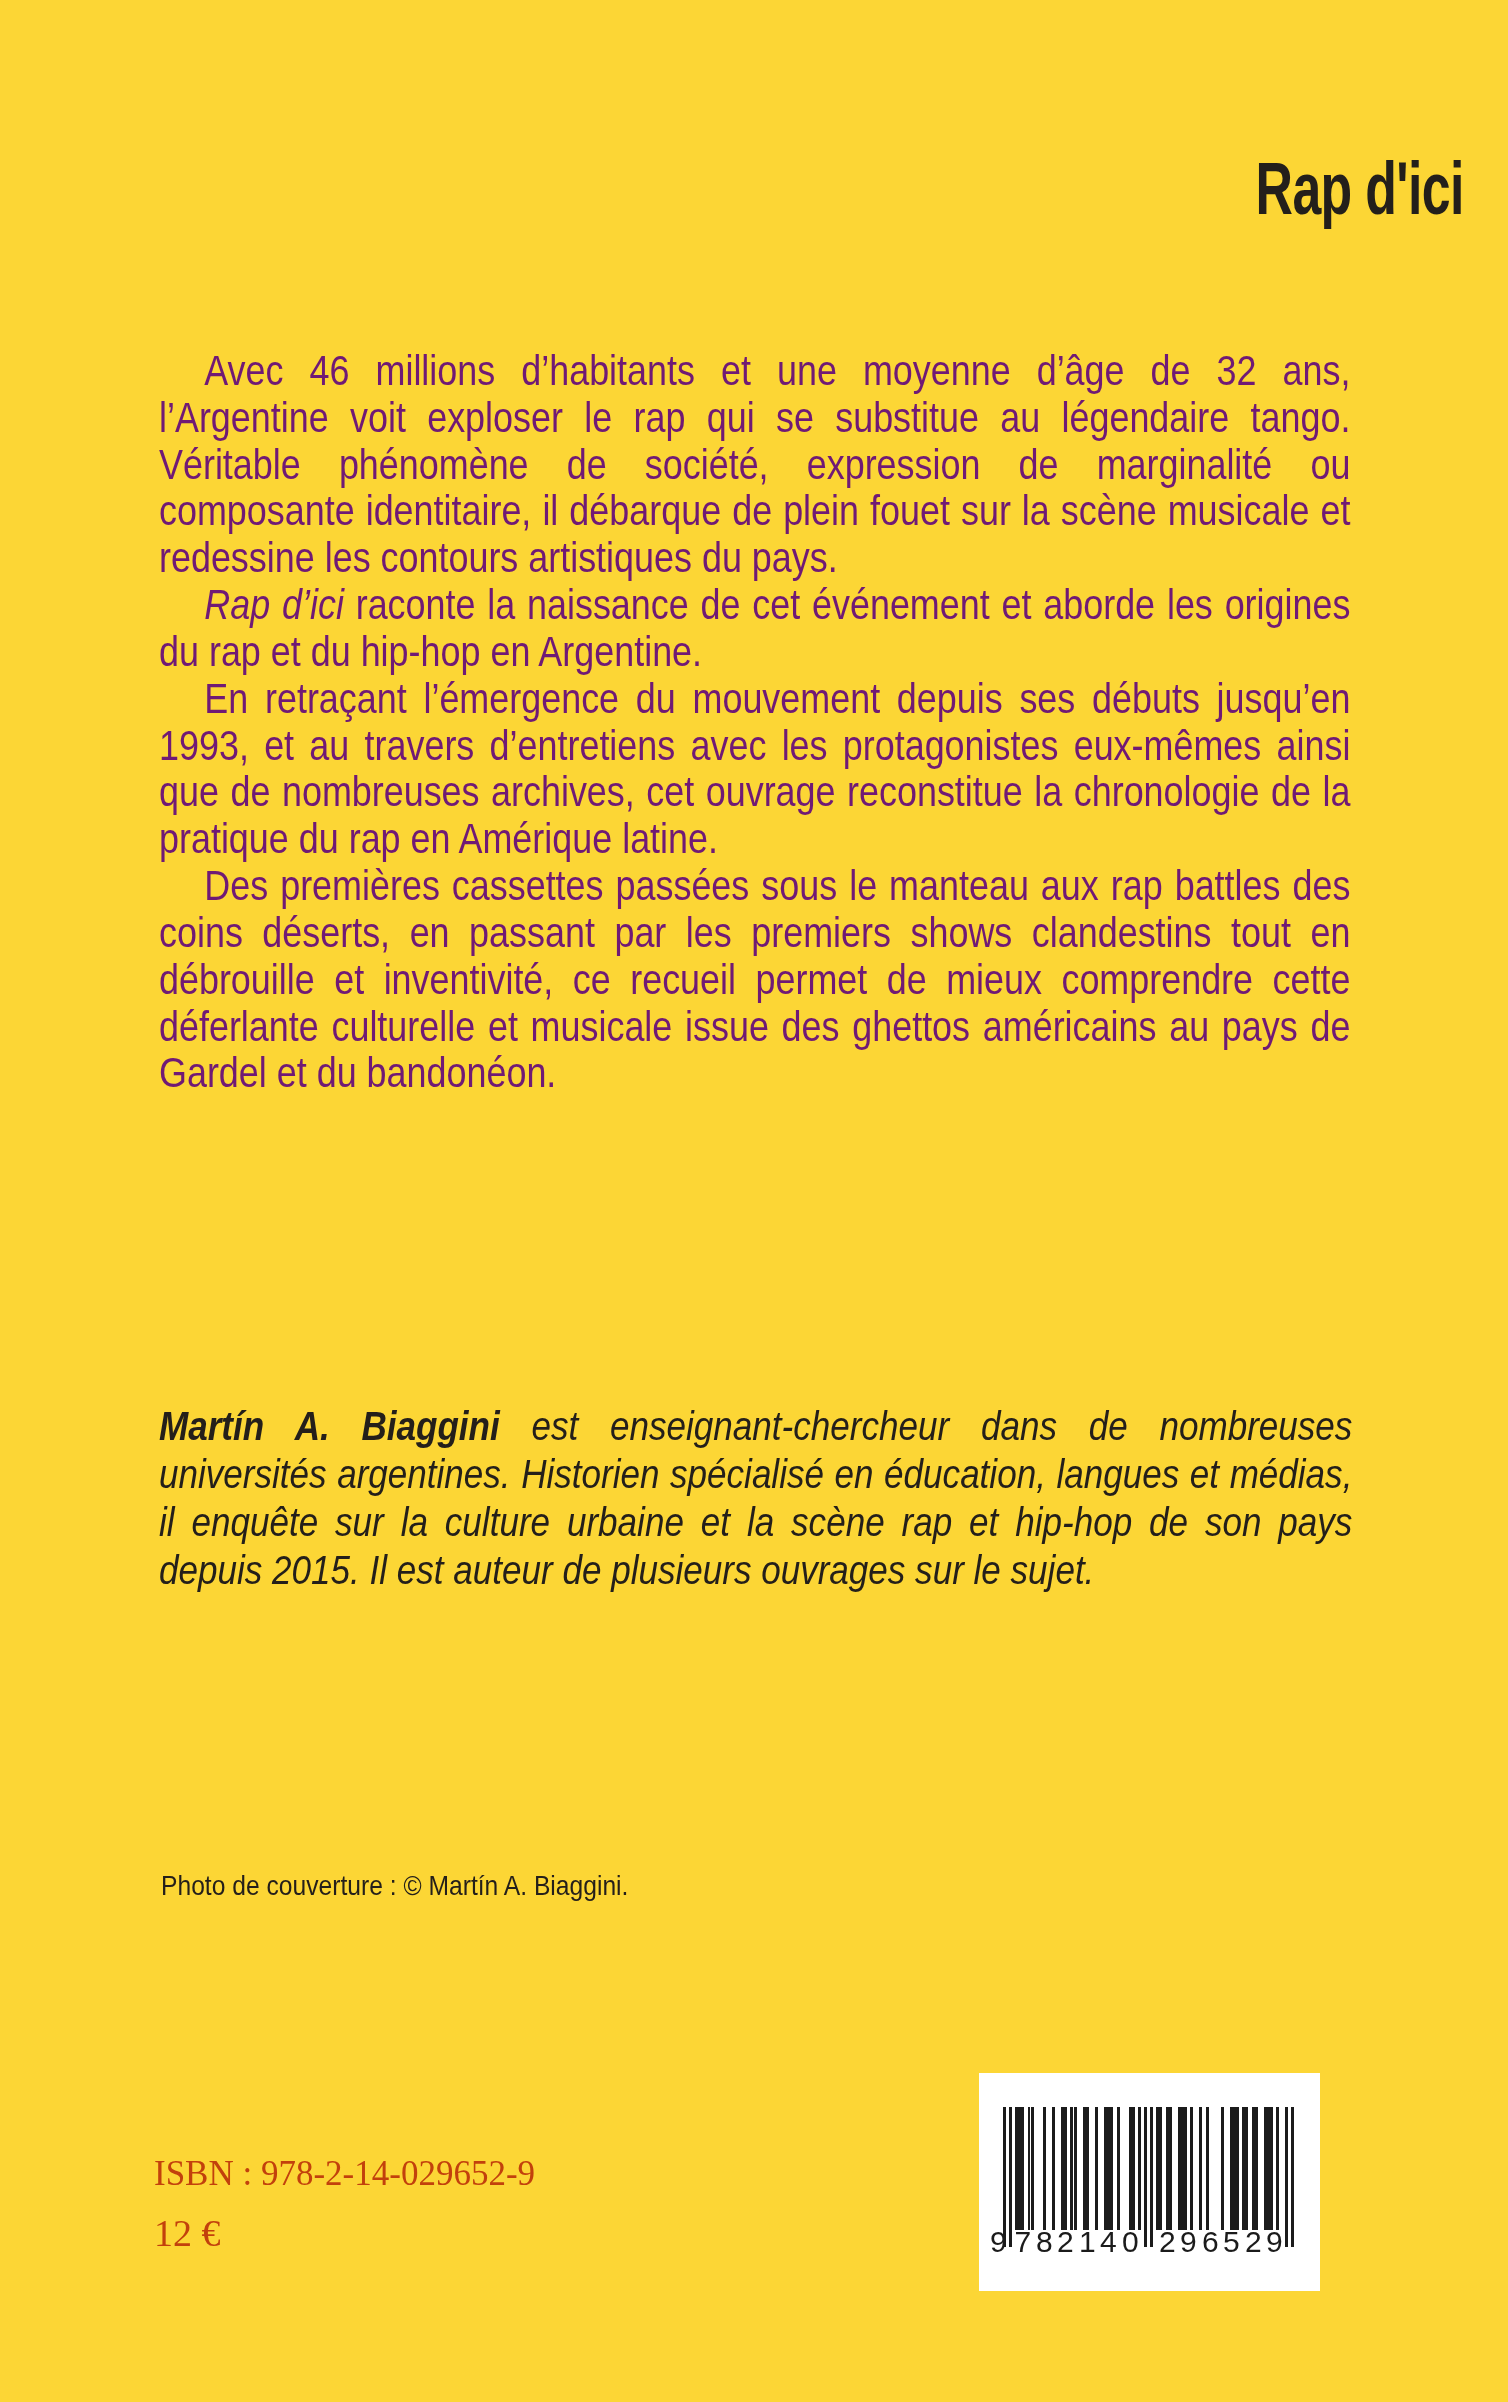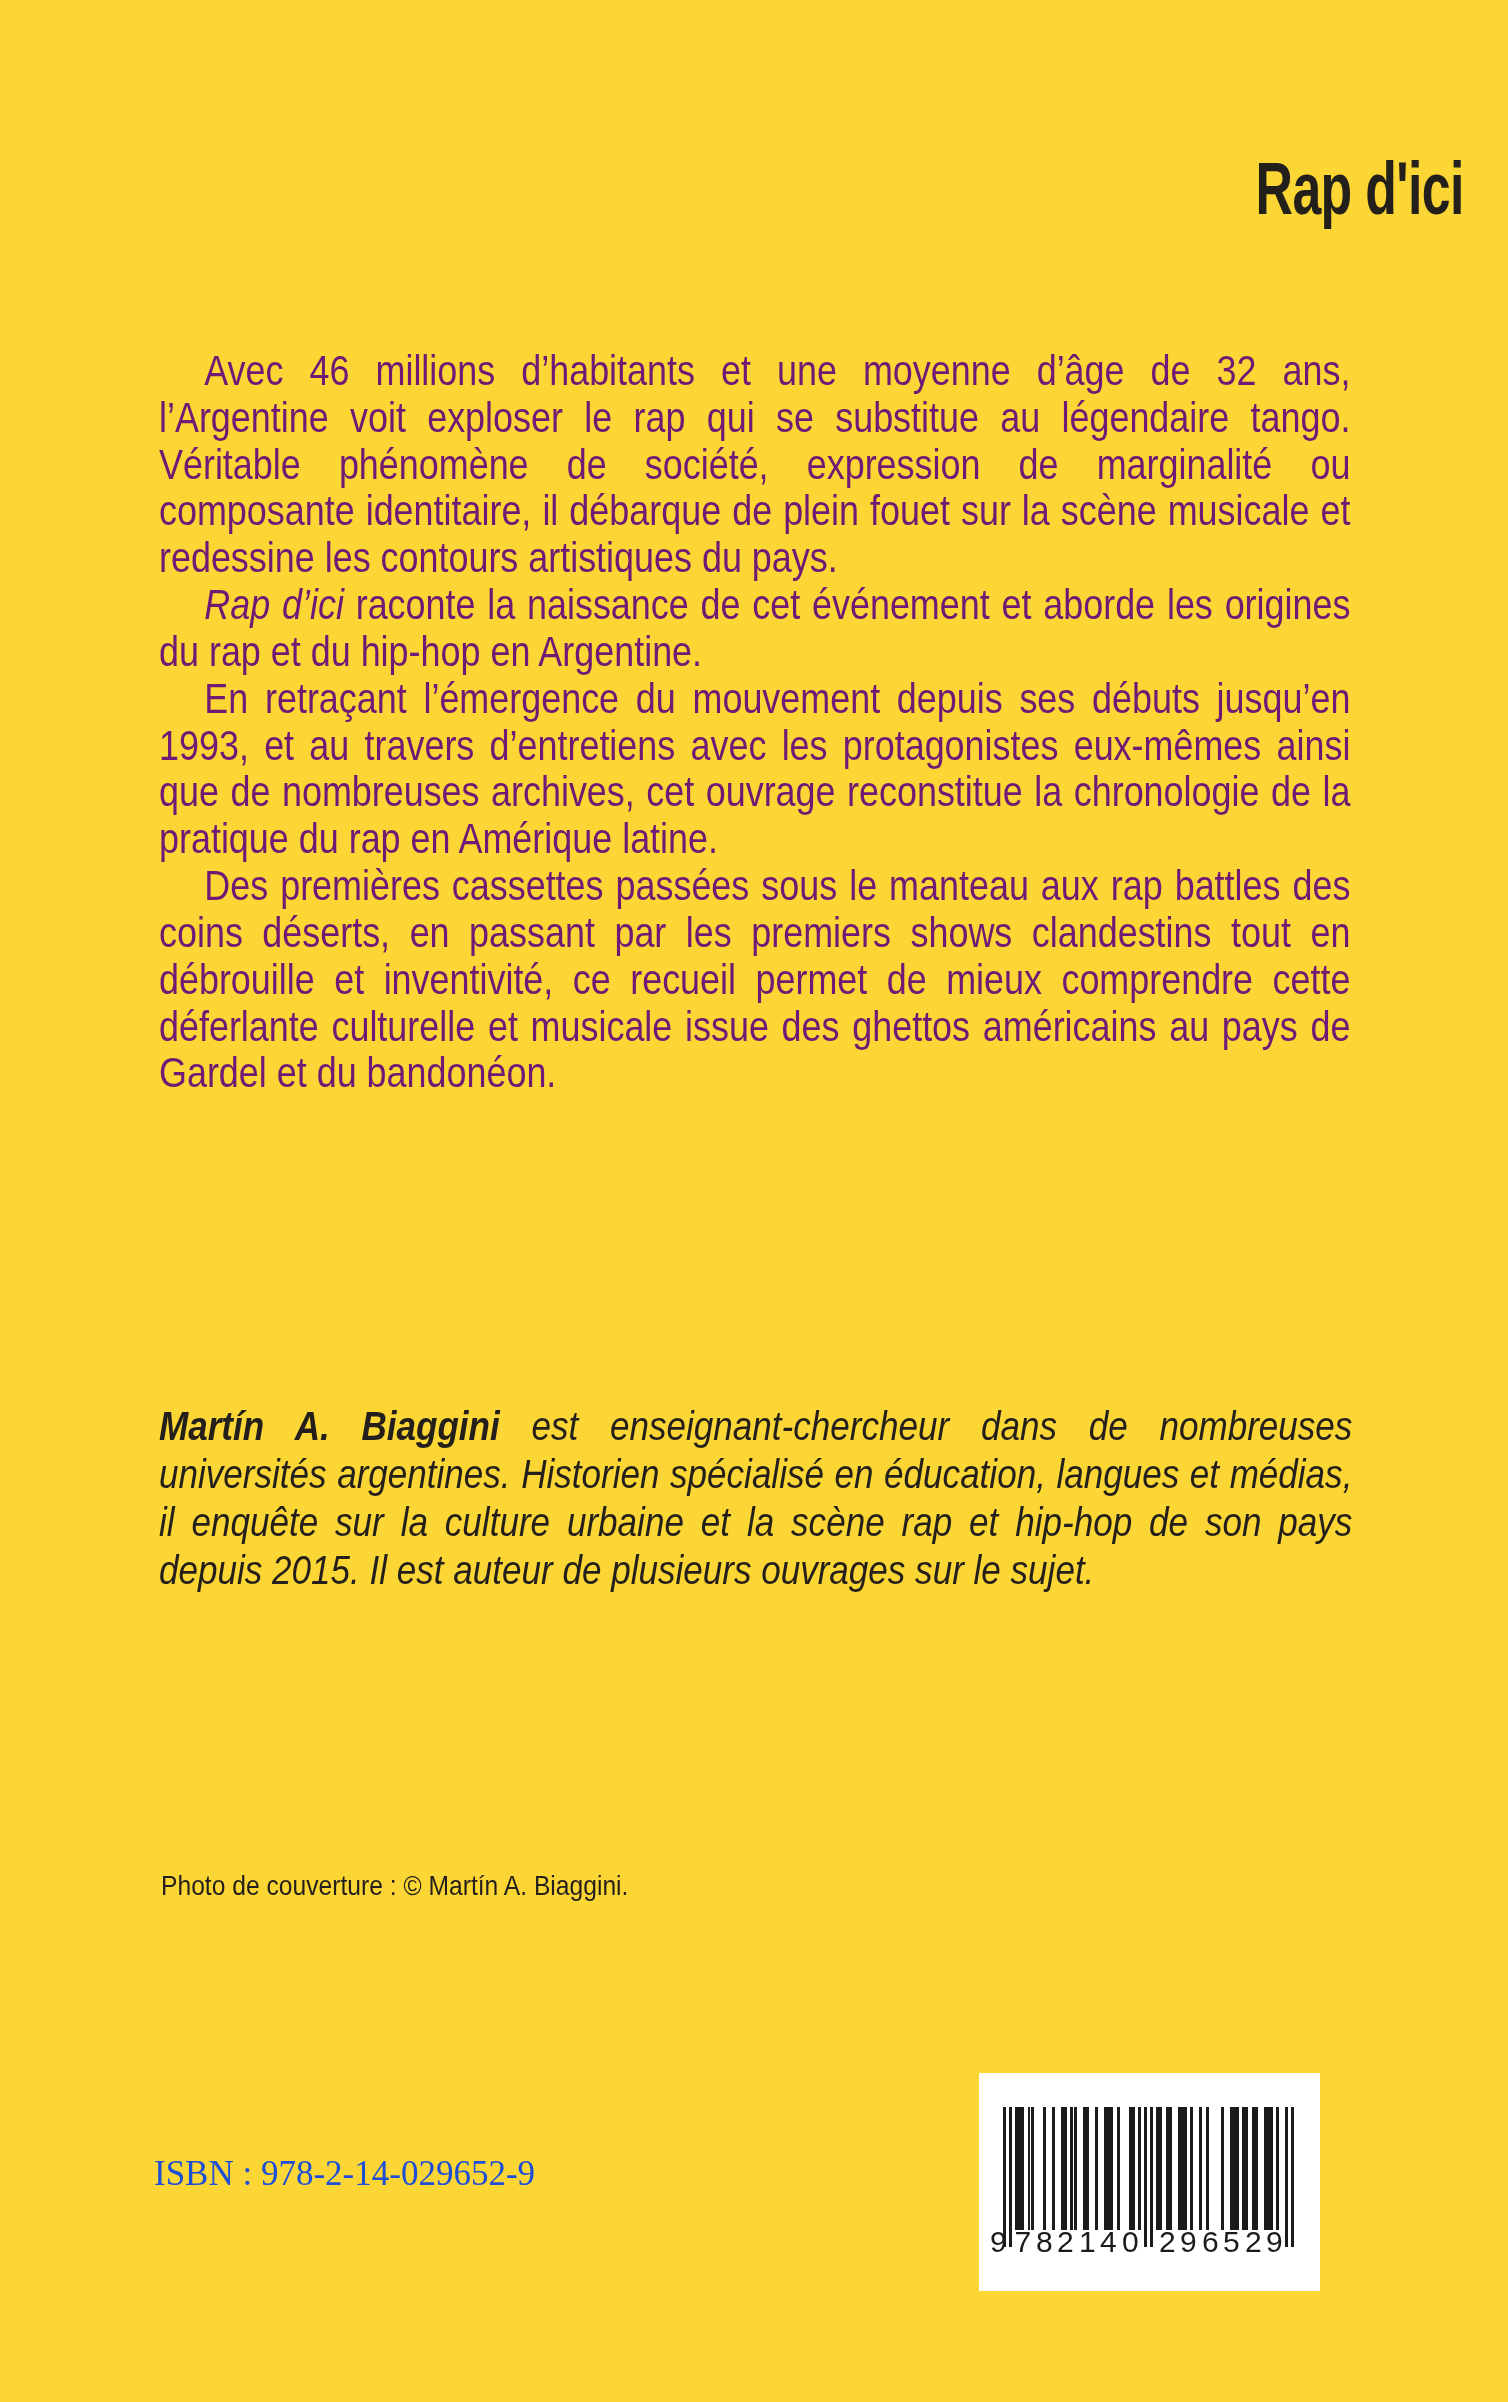--- a/index.html
+++ b/index.html
@@ -104,21 +104,21 @@
     white-space: nowrap;
     transform: scaleX(0.88);
     transform-origin: left top;
   }
 
   
   .colophon {
     position: absolute;
     left: 154px;
     top: 2146px;
-    color: #1d4ed8;
+    color: #c2410c;
     font-family: "Liberation Serif", serif;
     font-size: 35px;
     line-height: 1.62;
   }
   .colophon .price {
     font-size: 38px;
     display: block;
   }
 
   
@@ -183,20 +183,21 @@
   </div>
 
   <div class="bio">
     <p><b>Martín A. Biaggini</b><span> est enseignant-chercheur dans de nombreuses universités argentines. Historien spécialisé en éducation, langues et médias, il enquête sur la culture urbaine et la scène rap et hip-hop de son pays depuis 2015. Il est auteur de plusieurs ouvrages sur le sujet.</span></p>
   </div>
 
   <div class="photo-credit">Photo de couverture : © Martín A. Biaggini.</div>
 
   <div class="colophon">
     <span>ISBN : 978-2-14-029652-9</span>
+    <span class="price">12 €</span>
   </div>
 
   <div class="barcode-box">
     <div class="barcode-inner">
       <div class="bars" id="barcode-bars">
           <span class="guard" style="left: 0px; width: 2.9px;"></span>
           <span class="guard" style="left: 6.1px; width: 2.9px;"></span>
           <span style="left: 12.3px; width: 2.9px;"></span>
           <span style="left: 15.3px; width: 2.9px;"></span>
           <span style="left: 18.4px; width: 2.9px;"></span>

